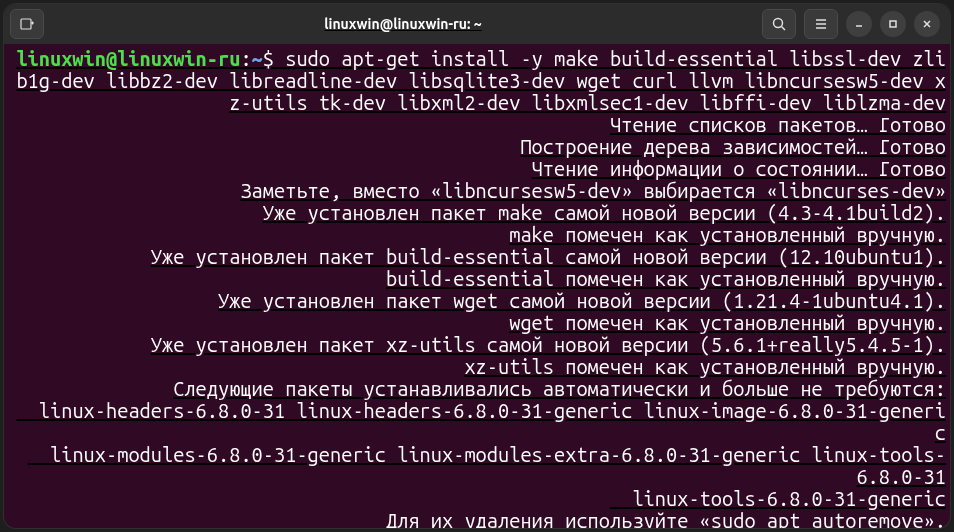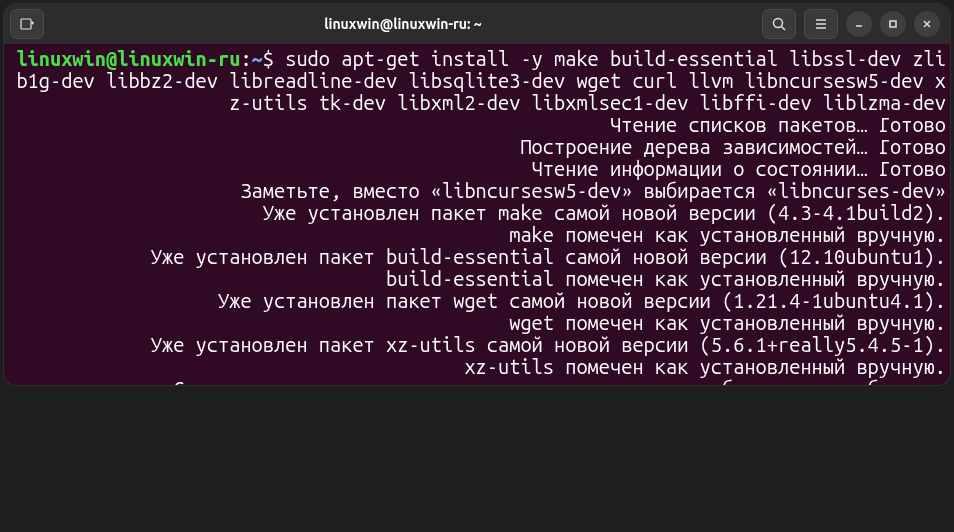--- a/index.html
+++ b/index.html
@@ -5,28 +5,29 @@
     * { margin: 0; padding: 0; box-sizing: border-box; }
     body {
       background: #1e1e1e;
       width: 954px;
       height: 532px;
       overflow: hidden;
       font-family: "Ubuntu Mono", "DejaVu Sans Mono", monospace;
     }
     .window {
       width: 946px;
-      height: 381px;
+      height: 524px;
       margin: 4px;
       background: #300a24;
       border-radius: 12px;
       overflow: hidden;
       box-shadow: 0 0 0 1px rgba(255,255,255,0.08);
       display: flex;
       flex-direction: column;
+      text-decoration: underline;
     }
     .titlebar {
       height: 40px;
       background: #2c2c2c;
       display: flex;
       align-items: center;
       padding: 0 6px;
       gap: 6px;
       flex-shrink: 0;
     }

